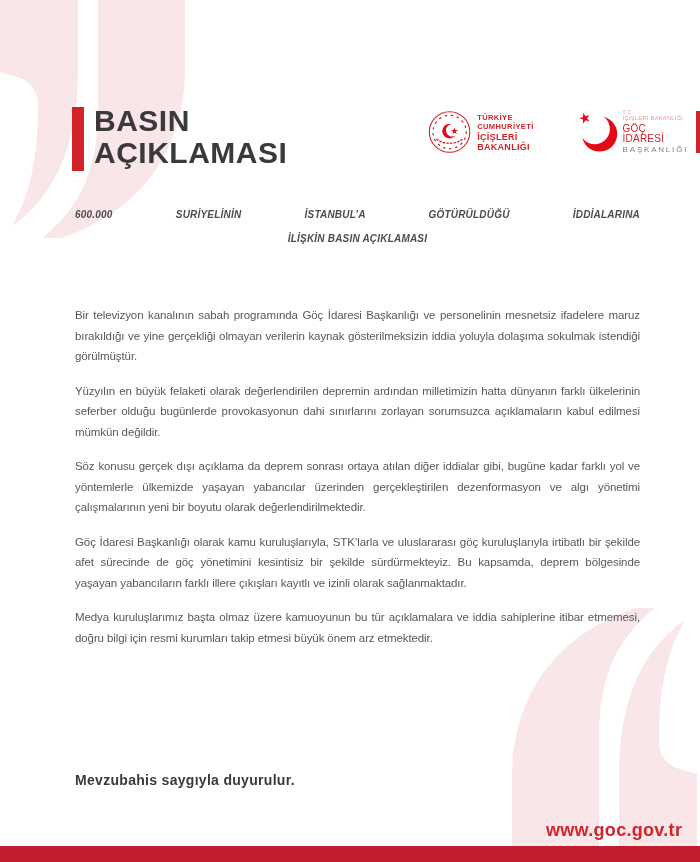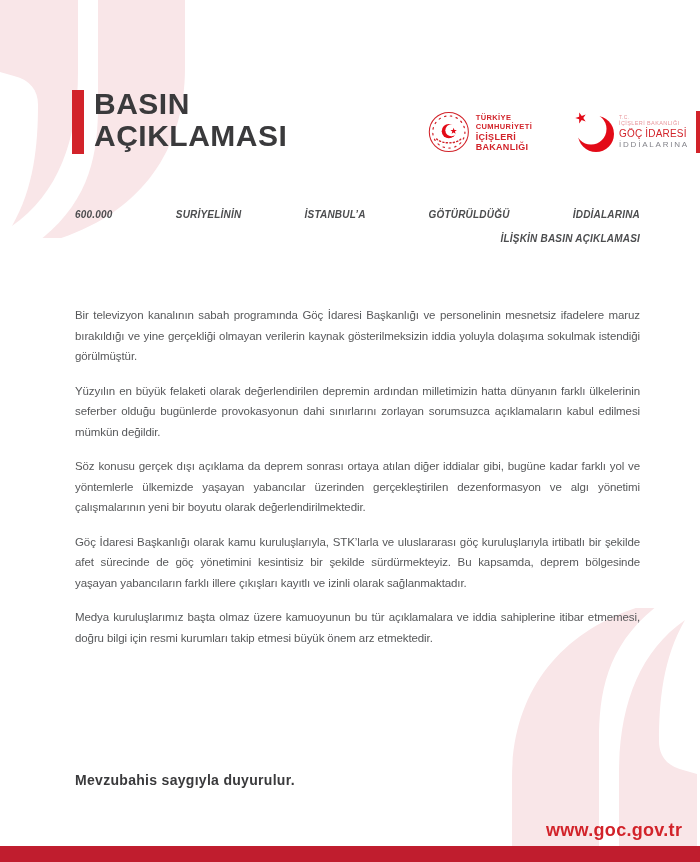--- a/index.html
+++ b/index.html
@@ -22,42 +22,42 @@
   }
   .page{position:absolute;inset:0;background:#fff;}
 
   
   .deco{position:absolute;z-index:0;}
   .deco svg path{fill:var(--decoration-pink);}
   .deco-tl{left:0;top:0;width:185px;height:238px;}
   .deco-br{left:512px;top:608px;width:185px;height:238px;transform:rotate(180deg);}
 
   
-  .title-block{position:absolute;left:72px;top:88px;z-index:2;display:flex;}
+  .title-block{position:absolute;left:72px;top:105px;z-index:2;display:flex;}
   .title-bar{width:12px;height:64px;background:var(--accent-red);margin-right:10px;margin-top:2px;}
   .title-text{font-size:30px;line-height:32px;font-weight:bold;color:var(--title-text);letter-spacing:.5px;}
 
   .logos{position:absolute;left:428px;top:82px;z-index:2;display:flex;align-items:center;margin-top:26px;}
   .ministry-logo{display:flex;align-items:center;}
   .ministry-text{margin-left:6px;color:var(--accent-red);}
   .ministry-text .l1{font-size:7.5px;font-weight:bold;letter-spacing:.4px;}
   .ministry-text .l2{font-size:9px;font-weight:bold;letter-spacing:.3px;margin-top:1px;}
   .migration-logo{display:flex;align-items:center;margin-left:14px;}
   .migration-text{margin-left:4px;line-height:1;}
   .migration-text .tc{font-size:5px;color:#e8959b;letter-spacing:.5px;}
   .migration-text .min{font-size:5.5px;color:#e8959b;letter-spacing:.4px;margin-top:1px;}
   .migration-text .n1{font-size:10px;font-weight:normal;color:var(--accent-red);margin-top:2px;letter-spacing:.2px;}
   .migration-text .n2{font-size:8px;color:var(--muted-gray);letter-spacing:1.8px;margin-top:2px;}
   .logo-sep{width:4px;height:42px;background:var(--accent-red);margin-left:7px;}
 
   
   .heading{position:absolute;left:75px;top:203px;width:565px;z-index:2;
     font-weight:bold;color:var(--heading-text);font-size:10px;line-height:24px;letter-spacing:.2px;font-style:italic;}
   .heading .hl1{text-align:justify;text-align-last:justify;}
-  .heading .hl2{text-align:right;}
+  .heading .hl2{text-align:center;}
 
   
   .content{position:absolute;left:75px;top:305px;width:565px;z-index:2;}
   .content p{
     font-size:11.5px;line-height:20.5px;letter-spacing:-.1px;
     color:var(--body-text);text-align:justify;margin:0 0 14px 0;
   }
   .closing{position:absolute;left:75px;top:772px;z-index:2;
     font-size:14px;font-weight:bold;color:var(--title-text);letter-spacing:.3px;}
 
@@ -114,21 +114,21 @@
     <div class="migration-logo">
       <svg class="crescent-svg" width="42" height="46" viewBox="0 0 42 46" xmlns="http://www.w3.org/2000/svg">
         <circle cx="23" cy="25" r="18" fill="#e30a17"></circle>
         <circle cx="18" cy="20" r="15.5" fill="#ffffff"></circle>
         <polygon fill="#e30a17" transform="translate(8,9) scale(1.15) rotate(-18)" points="0,-5 1.18,-1.55 4.76,-1.55 1.9,0.6 2.94,4.05 0,1.9 -2.94,4.05 -1.9,0.6 -4.76,-1.55 -1.18,-1.55"></polygon>
       </svg>
       <div class="migration-text">
         <div class="tc">T.C.</div>
         <div class="min">İÇİŞLERİ BAKANLIĞI</div>
         <div class="n1">GÖÇ İDARESİ</div>
-        <div class="n2">İDDİALARINA</div>
+        <div class="n2">BAŞKANLIĞI</div>
       </div>
       <div class="logo-sep"></div>
     </div>
   </div>
 
   <div class="heading">
     <div class="hl1">600.000 SURİYELİNİN İSTANBUL’A GÖTÜRÜLDÜĞÜ İDDİALARINA</div>
     <div class="hl2">İLİŞKİN BASIN AÇIKLAMASI</div>
   </div>
 

